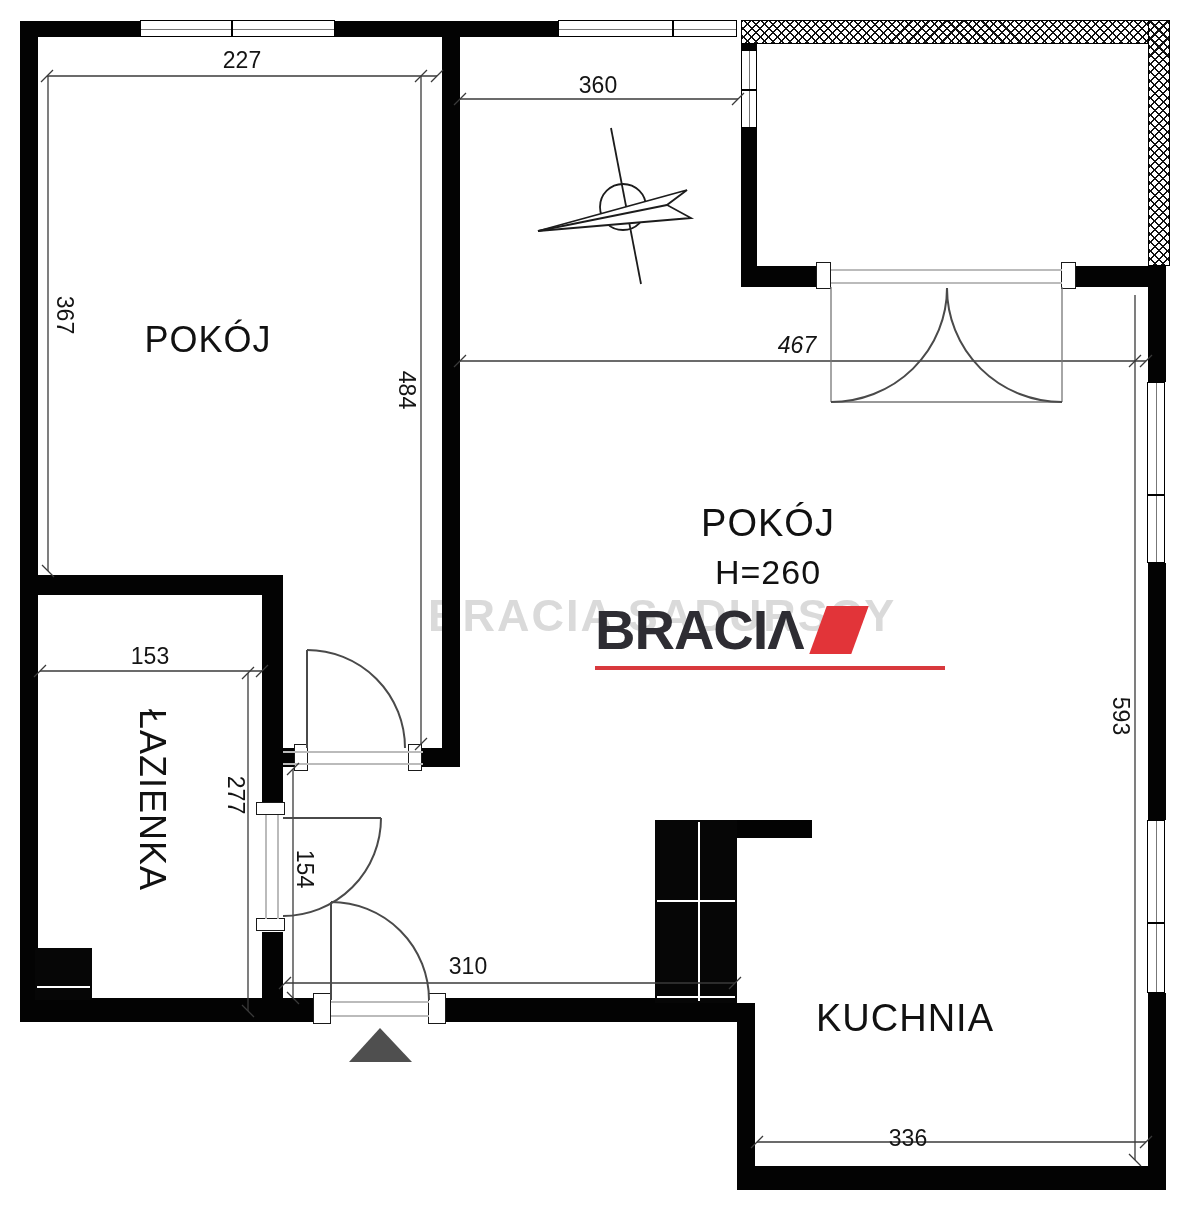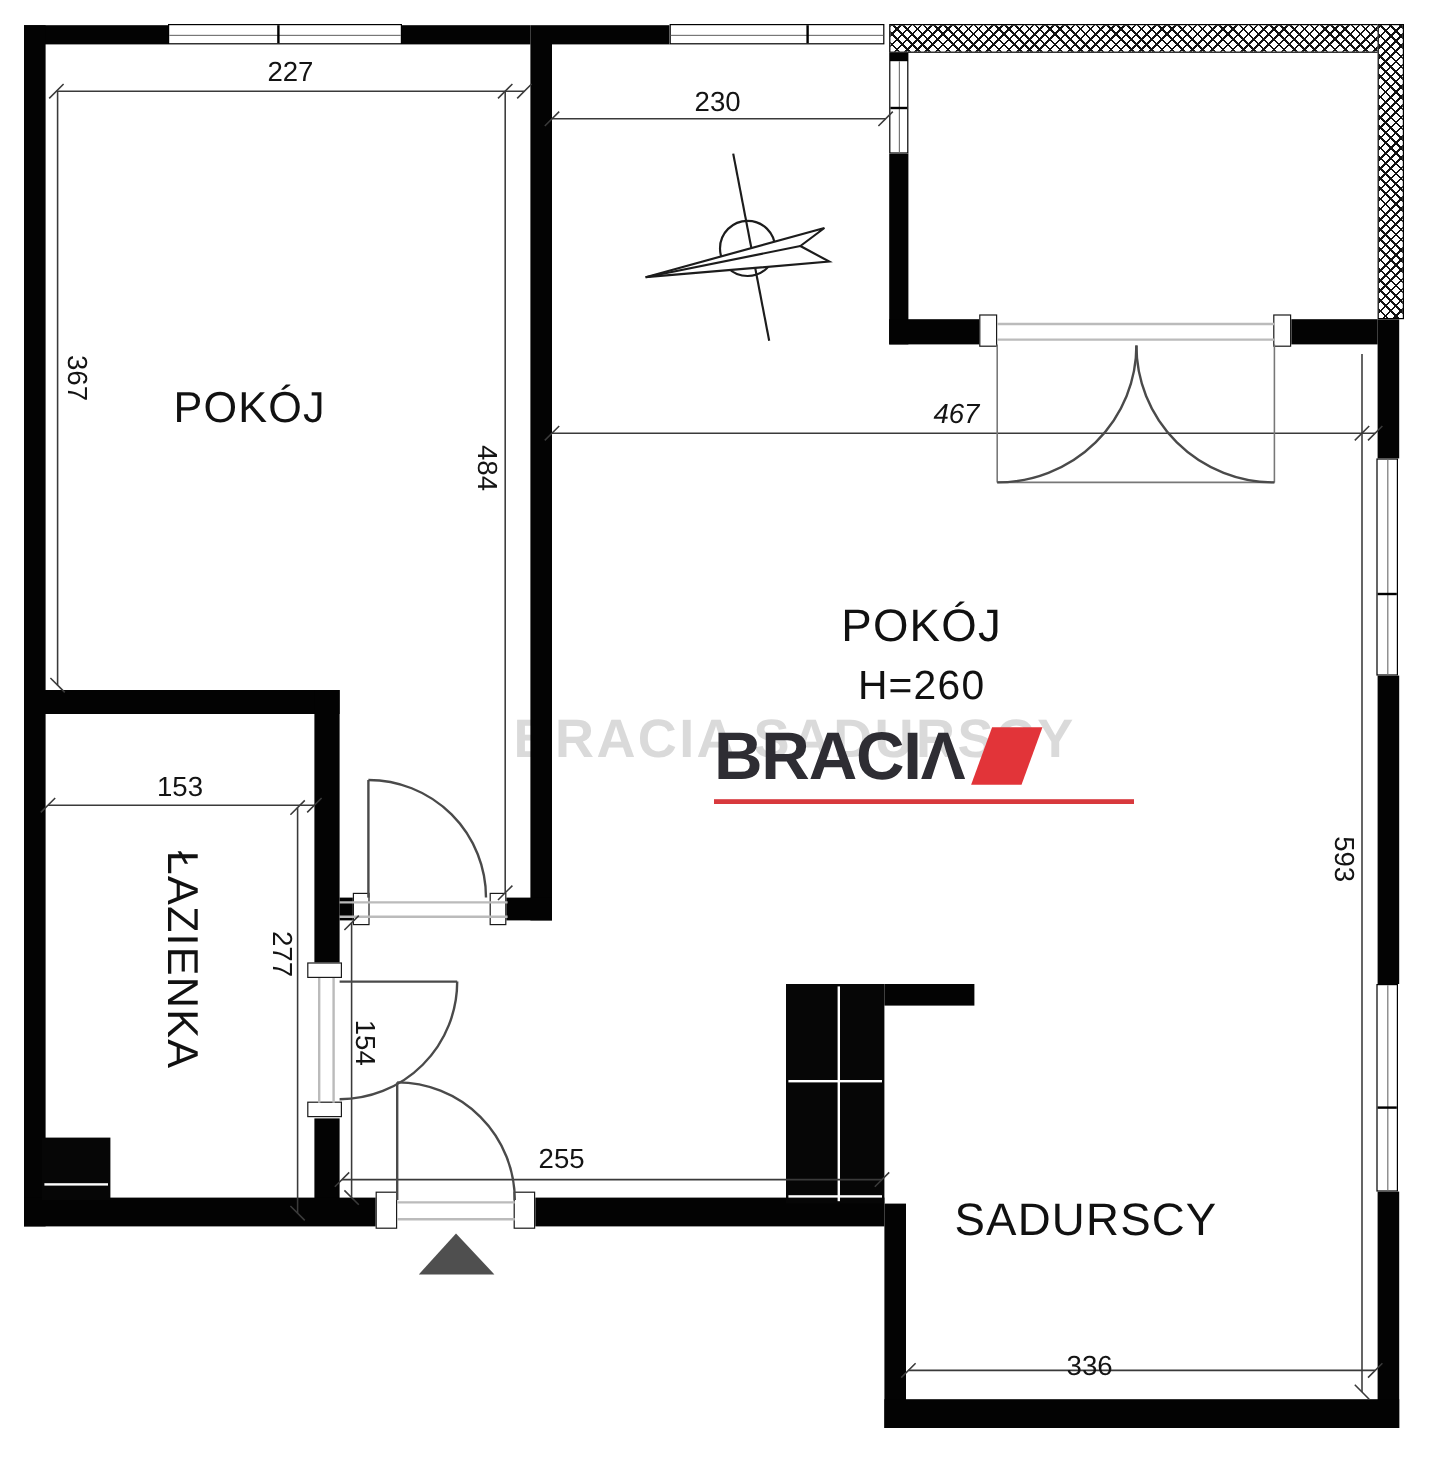--- a/index.html
+++ b/index.html
@@ -164,34 +164,34 @@
       <polygon points="538,231 687,190 667,205 691,218" fill="#ffffff"></polygon>
       <path d="M538 231 L667 205"></path>
     </g>
 
     <polygon points="380,1028 412,1062 349,1062" fill="#4f4f4f"></polygon>
   </svg>
 
   <div class="dim" style="left:242px;top:60px;">227</div>
   <div class="dim vert" style="left:64px;top:315px;">367</div>
   <div class="dim vert" style="left:406px;top:390px;">484</div>
-  <div class="dim" style="left:598px;top:85px;">230</div>
+  <div class="dim" style="left:598px;top:85px;">360</div>
   <div class="dim" style="left:797px;top:345px;font-style:italic;">467</div>
   <div class="dim vert" style="left:1120px;top:716px;">593</div>
   <div class="dim" style="left:150px;top:656px;">153</div>
   <div class="dim vert" style="left:235px;top:795px;">277</div>
   <div class="dim vert" style="left:304px;top:869px;">154</div>
-  <div class="dim" style="left:468px;top:966px;">255</div>
+  <div class="dim" style="left:468px;top:966px;">310</div>
   <div class="dim" style="left:908px;top:1138px;">336</div>
 
   <div class="room-label" style="left:208px;top:340px;font-size:36px;">POKÓJ</div>
   <div class="room-label" style="left:768px;top:523px;font-size:38px;">POKÓJ</div>
   <div class="room-label" style="left:768px;top:572px;font-size:34px;">H=260</div>
   <div class="room-label vert" style="left:152px;top:800px;font-size:36px;">ŁAZIENKA</div>
-  <div class="room-label" style="left:905px;top:1018px;font-size:38px;">SADURSCY</div>
+  <div class="room-label" style="left:905px;top:1018px;font-size:38px;">KUCHNIA</div>
 
   <div class="logo">
     <div class="row1">
       <span class="brand">BRACIΛ</span>
       <span class="para"></span>
     </div>
     <div class="redline"></div>
   </div>
 
 </div>

